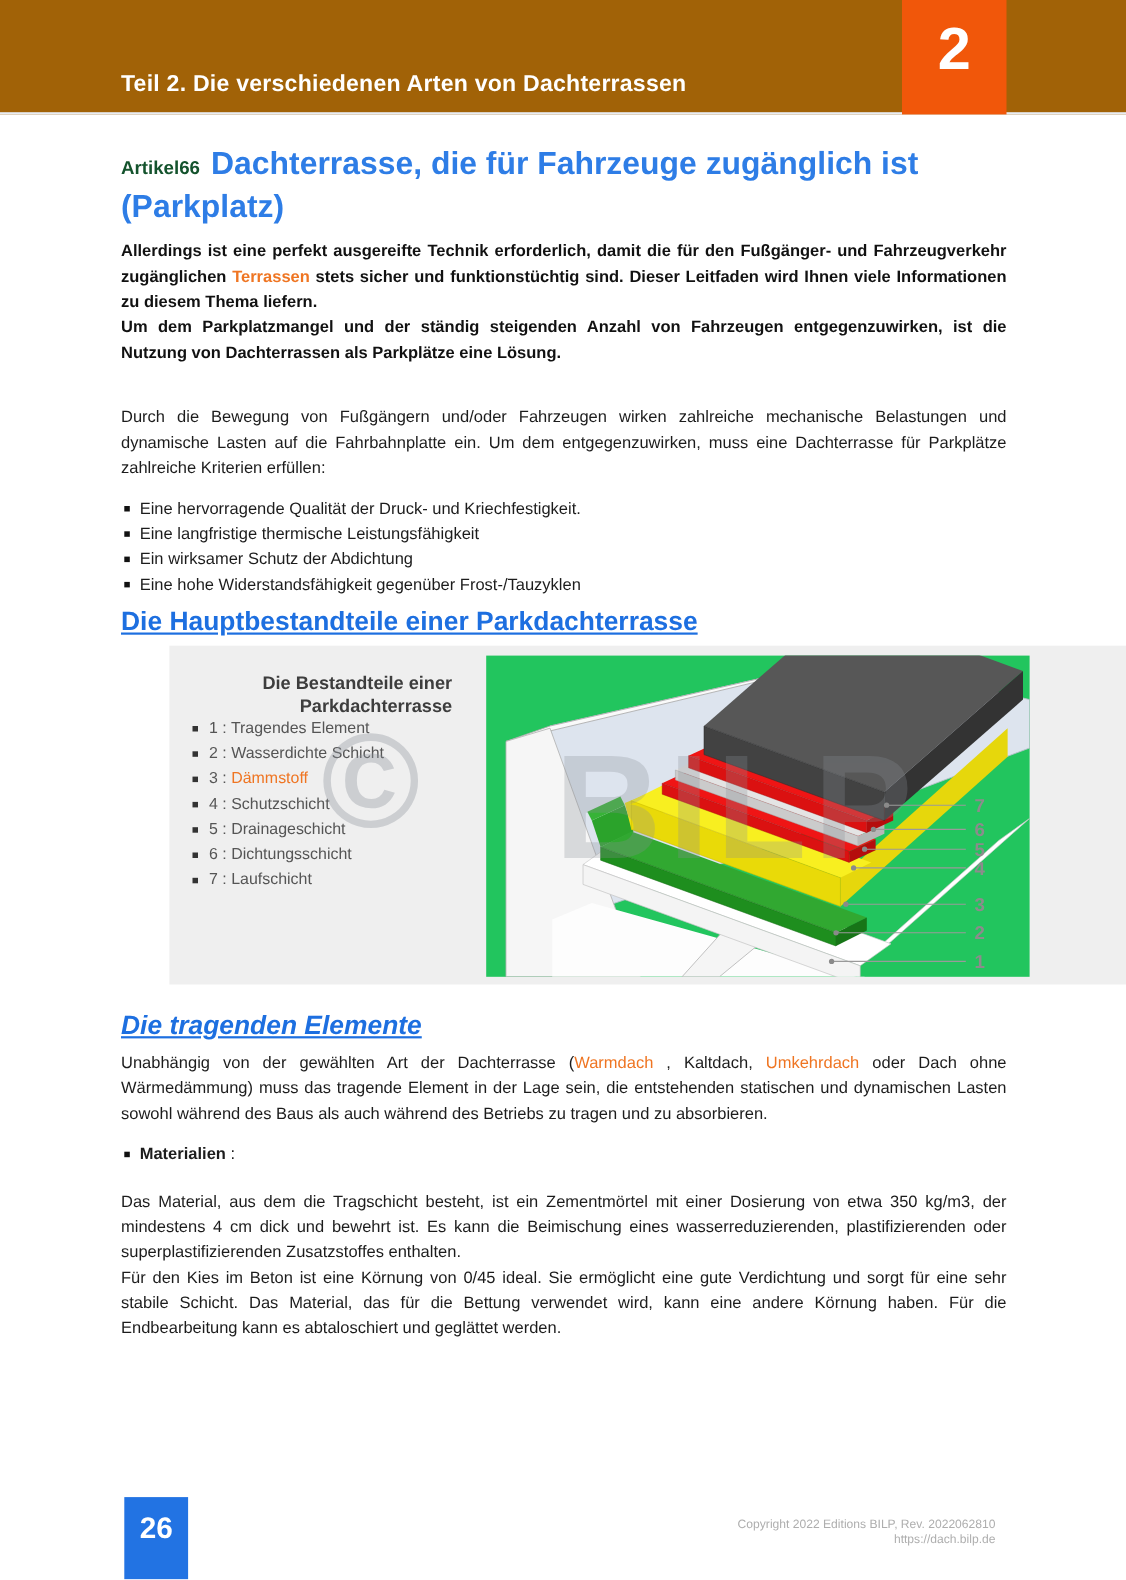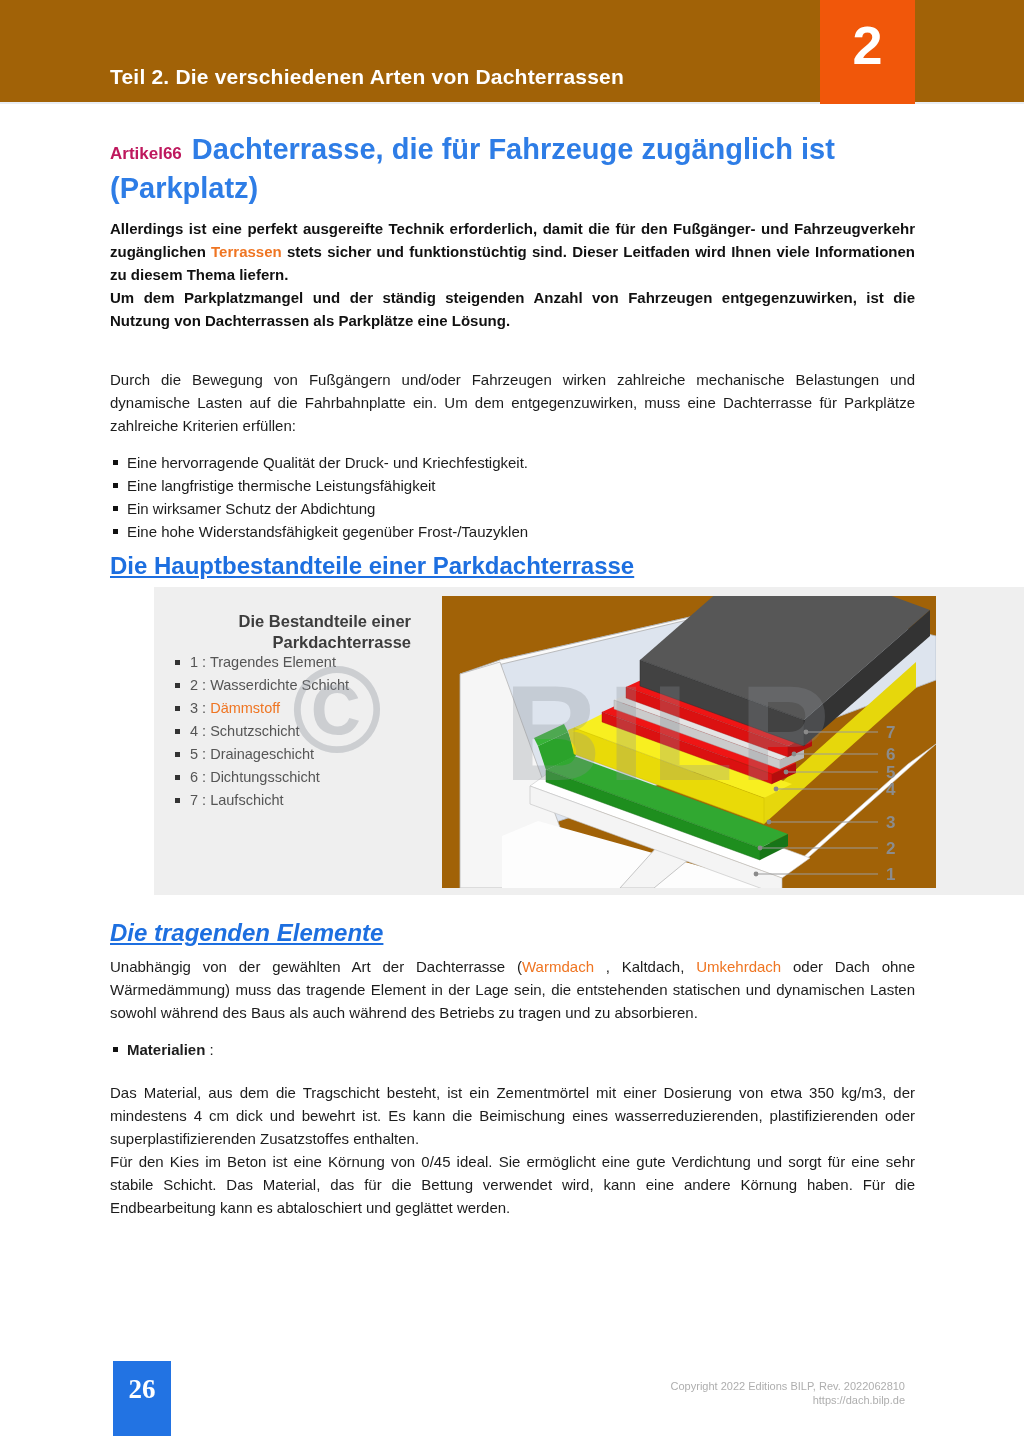--- a/index.html
+++ b/index.html
@@ -20,21 +20,21 @@
     color:#ffffff; font-size:21px; font-weight:bold; letter-spacing:0.2px;
   }
   .chapter-box {
     position:absolute; left:820px; top:0; width:95px; height:104px;
     background:#f1570a; display:flex; align-items:center; justify-content:center;
   }
   .chapter-box span { color:#ffffff; font-size:54px; font-weight:bold; padding-bottom:14px; }
   
   .content { position:absolute; top:104px; left:0; width:1024px; padding:0 109px 0 110px; }
   .article-head { margin-top:28px; line-height:34px; }
-  .kicker { color:#be185d; font-weight:bold; font-size:17px; margin-right:10px; }
+  .kicker { color:#14532d; font-weight:bold; font-size:17px; margin-right:10px; }
   .article-title { color:#2e7de6; font-weight:bold; font-size:29px; }
   .intro { margin-top:7px; font-size:15px; font-weight:bold; line-height:23px; text-align:justify; color:#111; }
   .intro p { margin:0; }
   .link { color:#ef7522; }
   .body-p { margin-top:36px; font-size:15px; line-height:23px; text-align:justify; color:#1c1c1c; }
   ul.plain { list-style:none; margin-top:14px; }
   ul.plain li { position:relative; padding-left:17px; font-size:15px; line-height:23px; }
   ul.plain li::before {
     content:""; position:absolute; left:3px; top:9px; width:5px; height:5px; background:#111;
   }
@@ -50,31 +50,31 @@
   .legend-list li { position:relative; padding-left:18px; font-size:14.5px; line-height:23px; color:#555; }
   .legend-list li::before {
     content:""; position:absolute; left:3px; top:9px; width:5px; height:5px; background:#333;
   }
   .legend-num { color:#555; }
   .legend-hl { color:#ef7522; }
   .copyright-mark {
     position:absolute; left:138px; top:62px; font-size:122px; font-weight:bold;
     color:#8d939c; opacity:0.35; line-height:1; user-select:none;
   }
-  .figure { position:absolute; left:288px; top:9px; width:494px; height:292px; background:#a16207; }
+  .figure { position:absolute; left:288px; top:9px; width:494px; height:292px; background:#22c55e; }
   .figure svg { display:block; width:494px; height:292px; }
   
   .materials { margin-top:14px; }
   .materials strong { font-size:15px;text-align:right; }
   
   .page-num-box {
     position:absolute; left:113px; top:1361px; width:58px; height:75px;
     background:#2273e3; color:#ffffff; text-align:center;
   }
-  .page-num-box span { display:block; margin-top:13px; font-size:27px; font-weight:bold;font-family:Liberation Serif, serif; }
+  .page-num-box span { display:block; margin-top:13px; font-size:27px; font-weight:bold; }
   .footer-copy {
     position:absolute; right:119px; top:1379px; text-align:right;
     font-size:11px; line-height:14px; color:#aeaeae;
   }
 </style>
 </head>
 <body>
 
 <div class="page">
 

